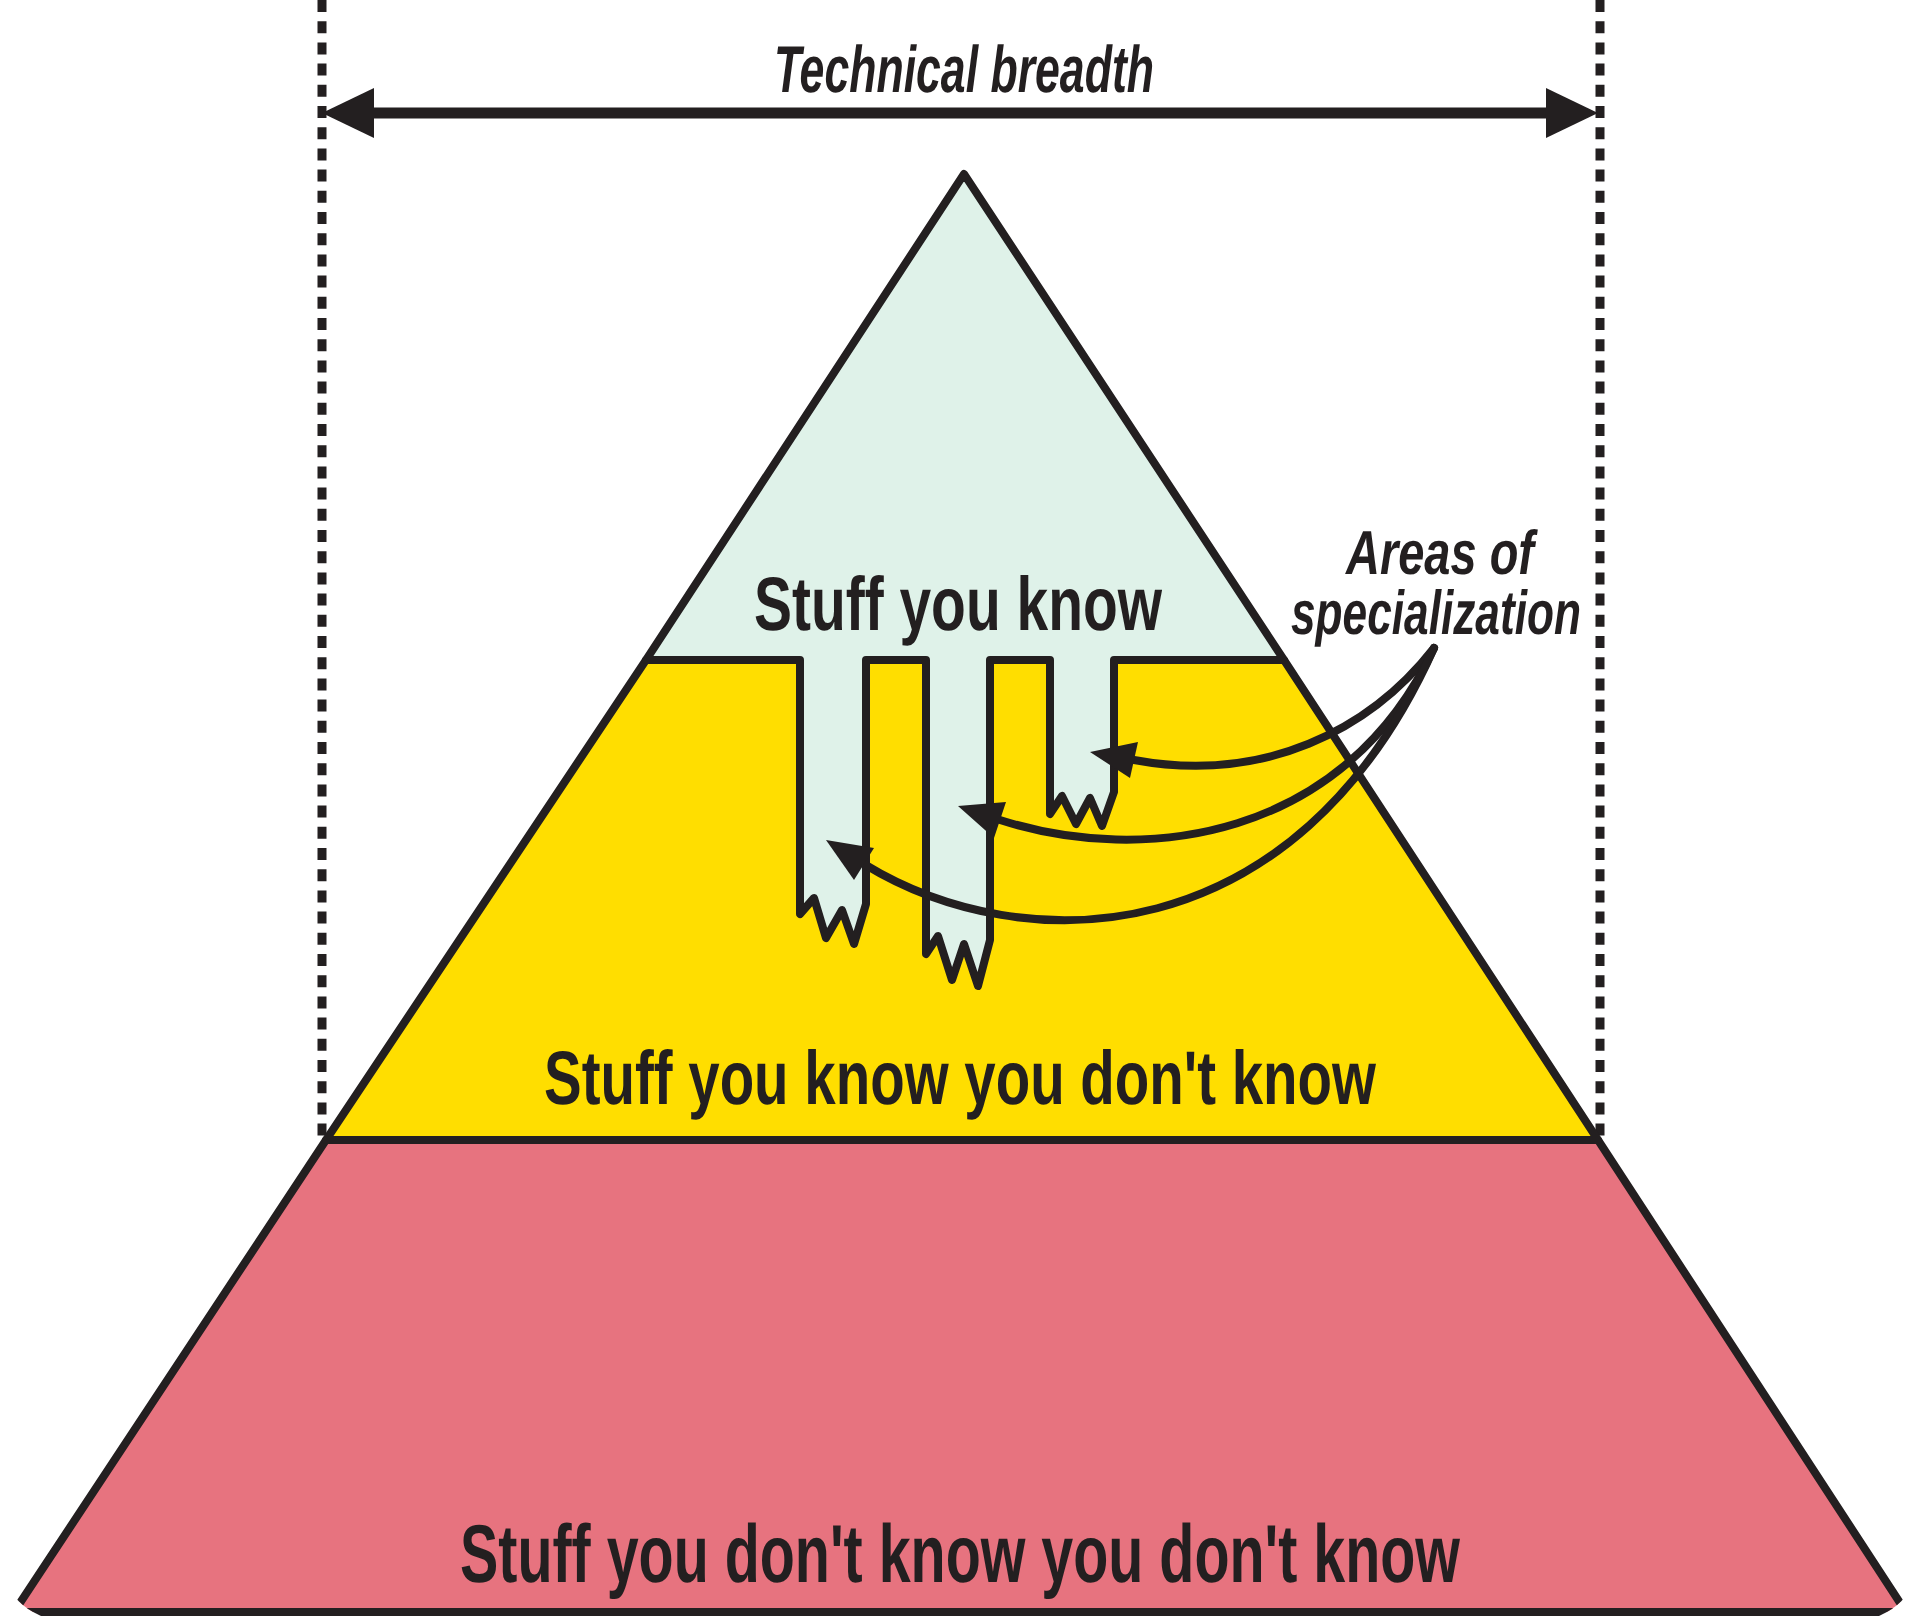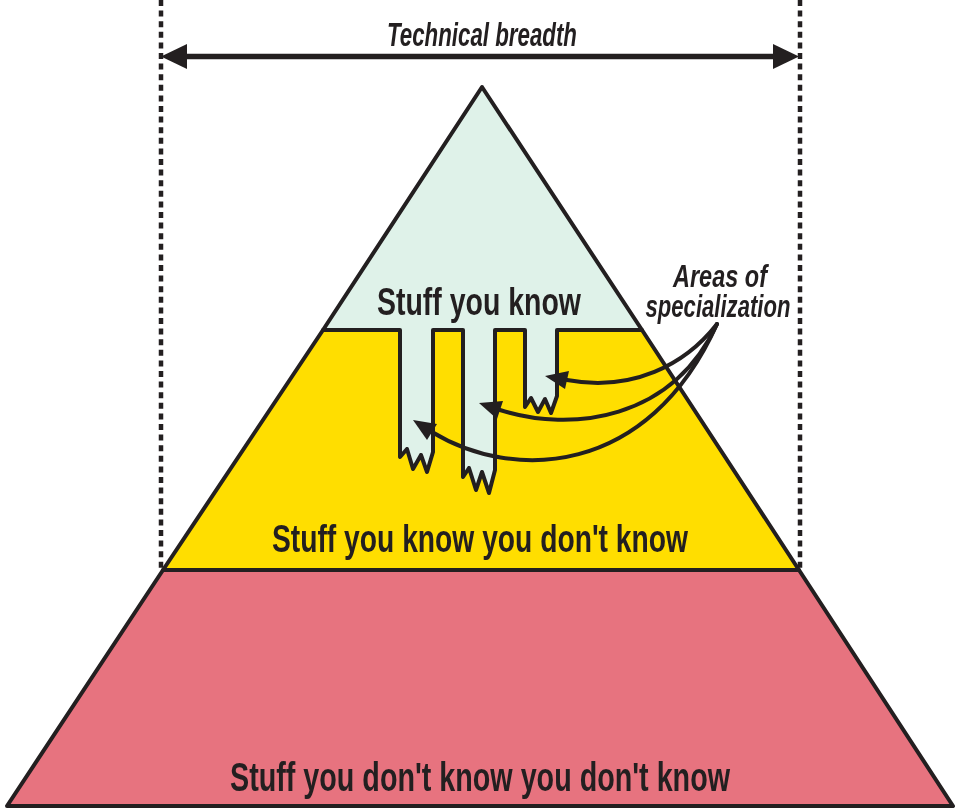--- a/index.html
+++ b/index.html
@@ -1,16 +1,16 @@
 <!DOCTYPE html>
 <html><head>
 <meta charset="utf-8">
 <style>
   html,body{margin:0;padding:0;background:#ffffff;}
-  .canvas{position:relative;width:960px;height:810px;background:#ffffff;overflow:hidden;}
+  .canvas{position:relative;width:960px;height:810px;background:#ffffff;overflow:hidden;border-radius:32px;}
   svg{display:block;}
   text{fill:#231f20;font-family:"Liberation Sans",sans-serif;}
   .b-label{font-weight:700;}
   .i-label{font-style:italic;font-weight:600;}
   .ink-line{stroke:#231f20;}
   .shape{stroke:#231f20;stroke-width:4;stroke-linejoin:round;}
   .flow{stroke:#231f20;stroke-width:4;fill:none;stroke-linecap:round;}
 </style>
 </head>
 <body>

